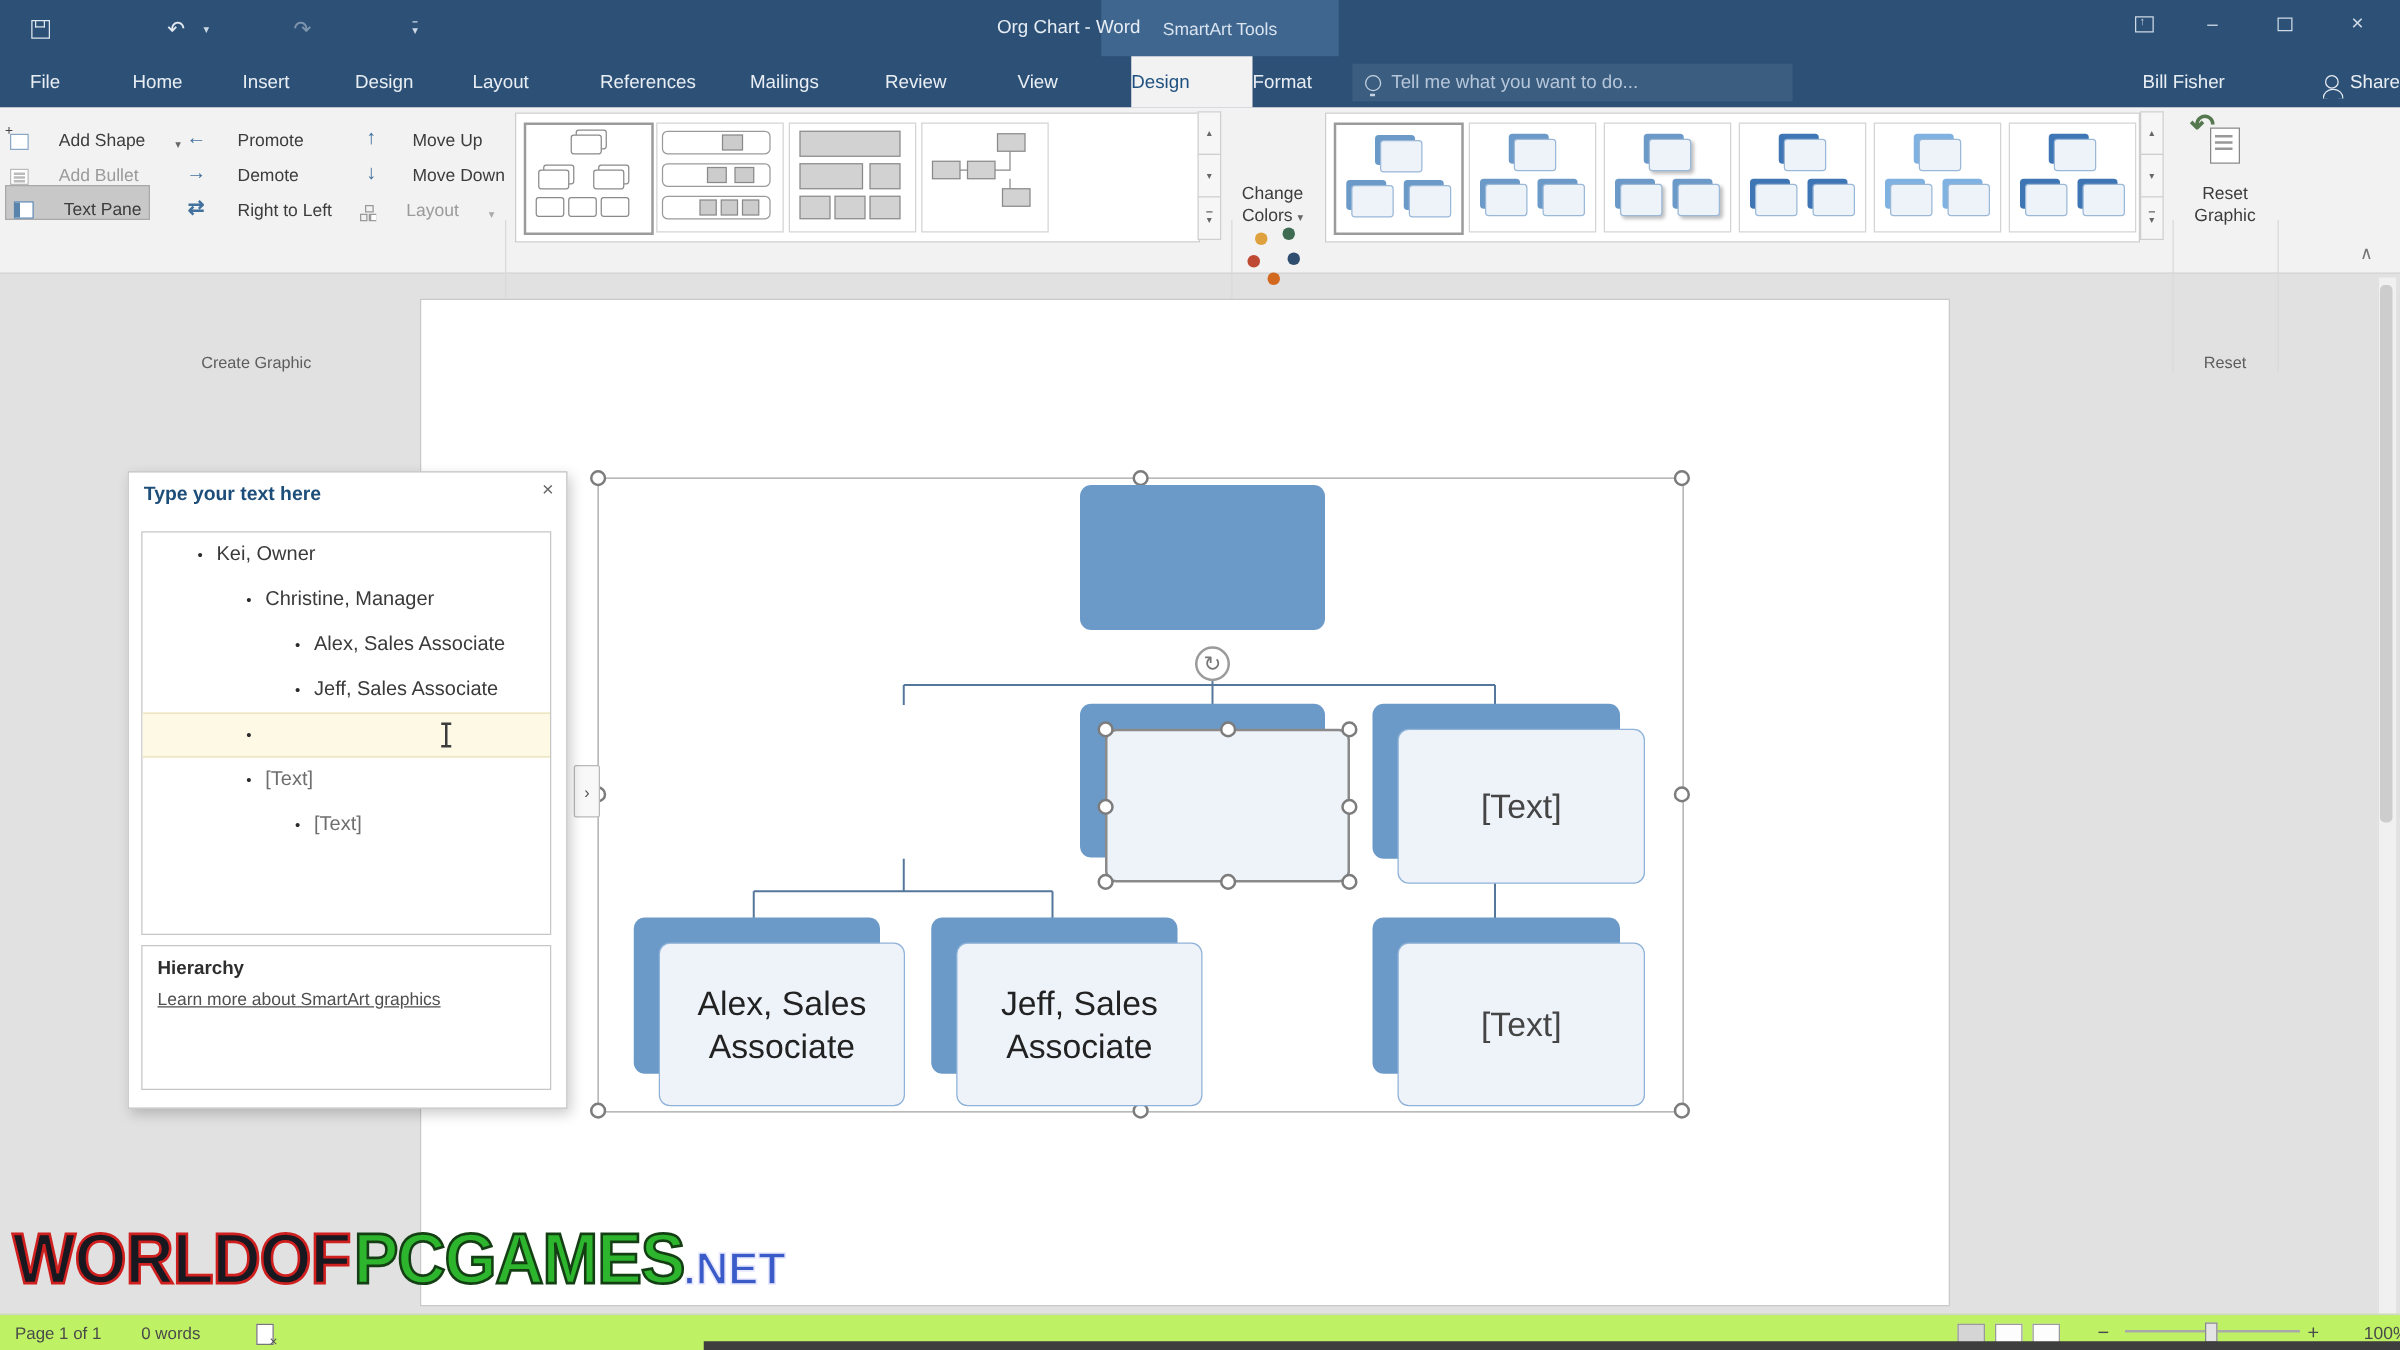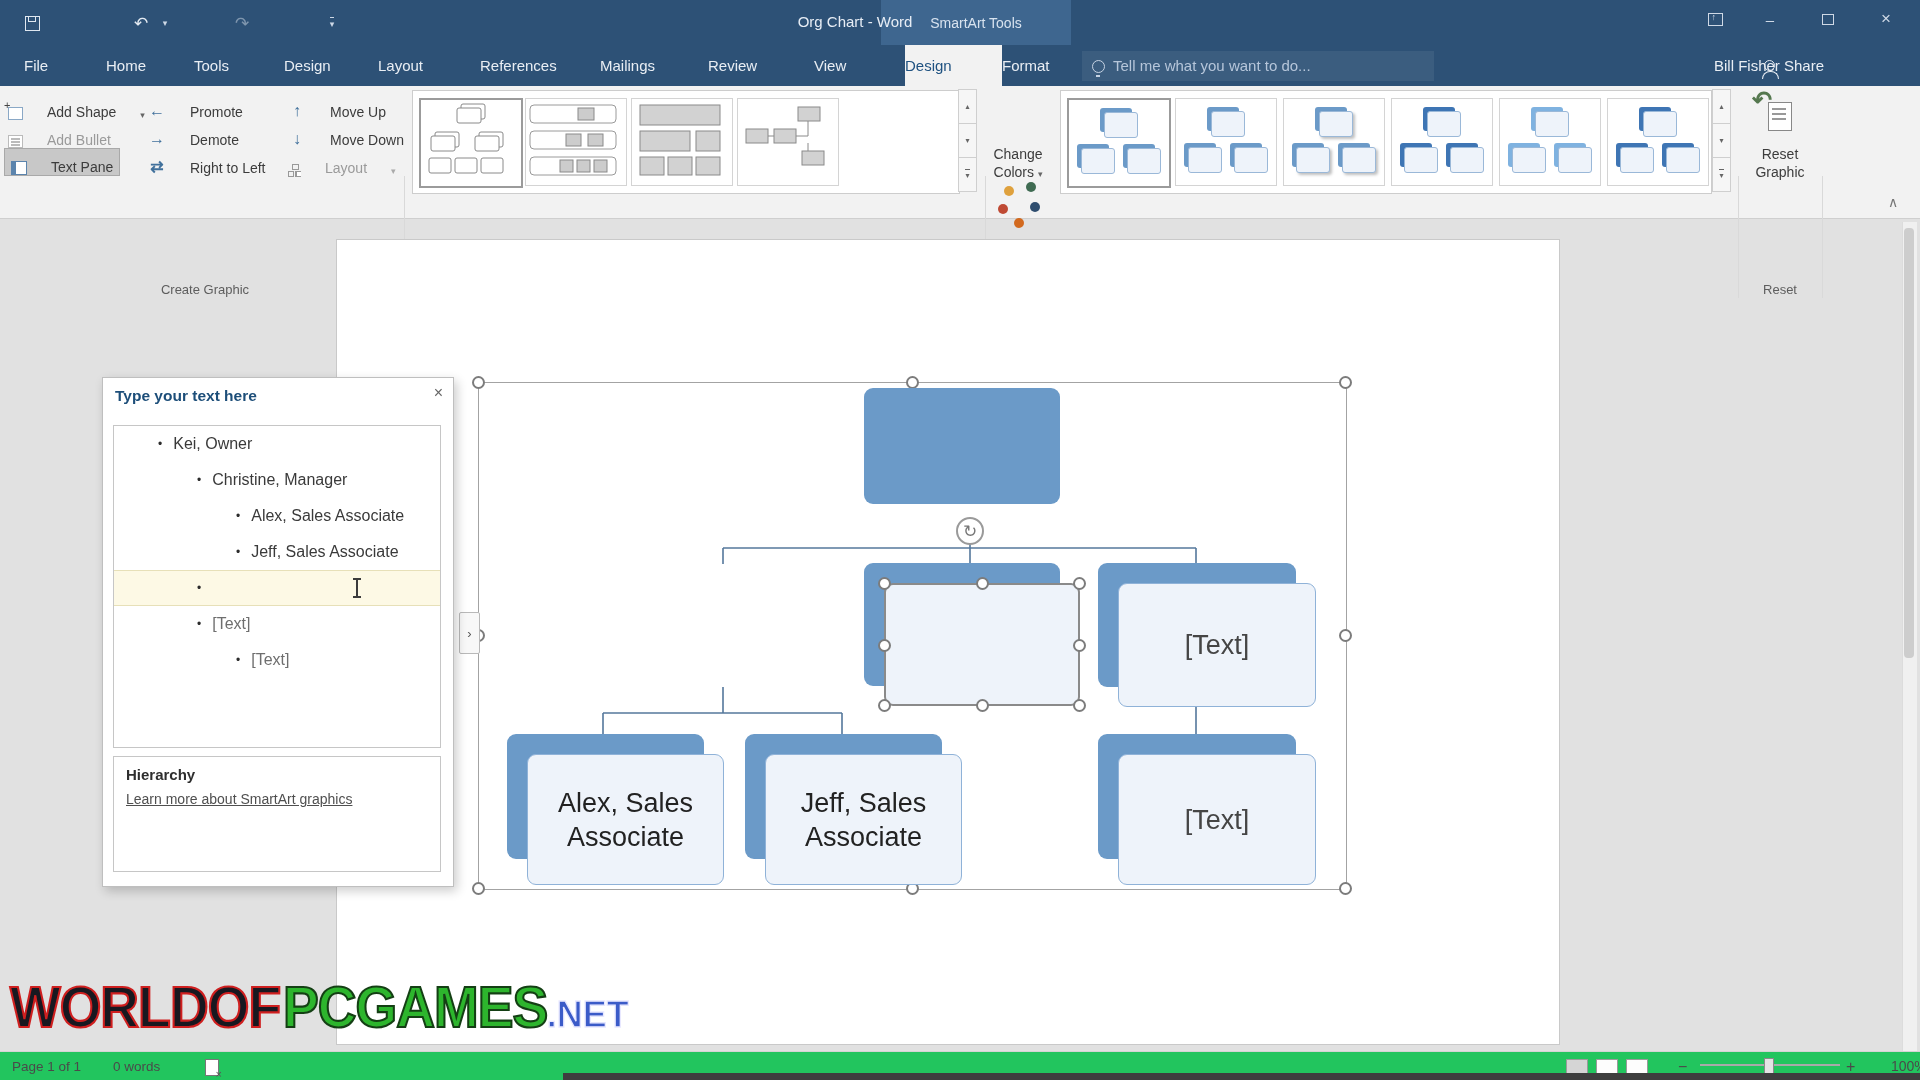--- a/index.html
+++ b/index.html
@@ -21,21 +21,21 @@
   .restico{width:10px;height:9px;border:1.5px solid #cfd9e6;position:relative;background:#2d5176;}
   .restico:before{content:"";position:absolute;left:2px;top:-4px;width:10px;height:9px;border:1.5px solid #cfd9e6;z-index:-1;}
   
   .tab{position:absolute;top:45px;height:41px;line-height:41px;color:#e9eef4;font-size:15px;cursor:default;}
   .tab.active{background:#f2f2f2;color:#1e5180;}
   .tellme-bg{position:absolute;left:1082px;top:51px;width:352px;height:30px;background:rgba(255,255,255,0.07);}
   .bulb{position:absolute;width:11px;height:11px;border:1.5px solid #c7d4e4;border-radius:50%;}
   .bulb:after{content:"";position:absolute;left:2.5px;bottom:-5px;width:4px;height:3px;border-bottom:2px solid #c7d4e4;}
   .tellme{position:absolute;left:1113px;top:45px;line-height:41px;color:#b6c6da;font-size:15px;}
   .username{position:absolute;left:1714px;top:45px;line-height:41px;color:#e9eef4;font-size:15px;}
-  .sharewrap{position:absolute;left:1764px;top:45px;height:41px;display:flex;align-items:center;gap:9px;color:#e9eef4;font-size:15px;}
+  .sharewrap{position:absolute;left:1860px;top:45px;height:41px;display:flex;align-items:center;gap:9px;color:#e9eef4;font-size:15px;}
   .person{width:9px;height:9px;border:1.5px solid #e9eef4;border-radius:50%;position:relative;}
   .person:after{content:"";position:absolute;left:-3px;top:10px;width:15px;height:7px;border:1.5px solid #e9eef4;border-bottom:none;border-radius:8px 8px 0 0;}
   
   .ribbon{position:absolute;left:0;top:86px;width:1920px;height:132px;background:#f2f2f2;border-bottom:1px solid #cfcfcf;}
   .rsm{position:absolute;height:26px;display:flex;align-items:flex-end;gap:24px;font-size:14px;color:#3c3c3c;white-space:nowrap;}
   .rsm.gray{color:#9a9a9a;}
   .rsm.pressed{background:#c8c8c8;border:1px solid #a9a9a9;padding:0 6px;}
   .aico{font-size:16px;font-weight:bold;color:#41719c;width:18px;text-align:center;}
   .shapeico{width:13px;height:11px;border:1px solid #8aa8c6;background:#fff;position:relative;}
   .shapeico:after{content:"+";position:absolute;left:-5px;top:-9px;font-size:11px;color:#444;}
@@ -96,21 +96,21 @@
   .nfront.ph{color:#454545;}
   .nfront.sel{border:2px solid #8a8a8a;}
   .rotate{position:absolute;left:956px;top:517px;width:28px;height:28px;background:#fff;border:2px solid #9a9a9a;border-radius:50%;
           display:flex;align-items:center;justify-content:center;font-size:17px;color:#777;box-sizing:border-box;}
   
   .wm{position:absolute;left:10px;top:974px;display:flex;align-items:flex-end;}
   .w1{font-size:57px;font-weight:900;letter-spacing:-1px;color:#181820;-webkit-text-stroke:2.2px #cf1f1f;transform:scaleX(.94);transform-origin:left bottom;}
   .w2{font-size:57px;font-weight:900;letter-spacing:-1px;color:#2db52d;-webkit-text-stroke:2.2px #143f14;transform:scaleX(.94);transform-origin:left bottom;margin-left:-14px;}
   .w3{font-size:36px;font-weight:900;color:#3b5bc8;-webkit-text-stroke:1.3px #e8e8ff;padding-bottom:4px;margin-left:-18px;}
   
-  .statusbar{position:absolute;left:0;top:1051px;width:1920px;height:29px;background:#22c55e;border-top:1px solid #d4d4d4;font-size:13.5px;color:#4a4a4a;}
+  .statusbar{position:absolute;left:0;top:1051px;width:1920px;height:29px;background:#bef264;border-top:1px solid #d4d4d4;font-size:13.5px;color:#4a4a4a;}
   .sbitem{position:absolute;top:0;height:29px;line-height:29px;}
   .proof{position:absolute;left:205px;top:7px;width:12px;height:15px;border:1px solid #777;background:#fff;}
   .proof:after{content:"×";position:absolute;right:-4px;bottom:-5px;font-size:11px;color:#555;}
   .viewbtn{position:absolute;top:7px;width:20px;height:15px;border:1px solid #9a9a9a;background:#fdfdfd;}
   .viewbtn.active{background:#d5d5d5;}
   .ztrack{position:absolute;left:1700px;top:1064px;width:140px;height:2px;background:#a9a9a9;}
   .zthumb{position:absolute;left:1764px;top:1058px;width:8px;height:14px;background:#e4e4e4;border:1px solid #8a8a8a;}
   .darkstrip{position:absolute;left:563px;top:1073px;width:1357px;height:7px;background:#3e3e3e;}
   svg{display:block;}
 </style>
@@ -147,21 +147,21 @@
       </div>
     <div class="winbtn" style="left:1806px;">
         <span class="restico"></span>
       </div>
     <div class="winbtn" style="left:1864px;font-size:17px;">
         <span>×</span>
       </div>
 
     <div class="tab" style="left:24px;width:44px;">File</div>
     <div class="tab" style="left:106px;width:60px;">Home</div>
-    <div class="tab" style="left:194px;width:58px;">Tools</div>
+    <div class="tab" style="left:194px;width:58px;">Insert</div>
     <div class="tab" style="left:284px;width:64px;">Design</div>
     <div class="tab" style="left:378px;width:66px;">Layout</div>
     <div class="tab" style="left:480px;width:90px;">References</div>
     <div class="tab" style="left:600px;width:80px;">Mailings</div>
     <div class="tab" style="left:708px;width:68px;">Review</div>
     <div class="tab" style="left:814px;width:50px;">View</div>
     <div class="tab active" style="left:905px;width:97px;">Design</div>
     <div class="tab" style="left:1002px;width:64px;">Format</div>
     <div class="tellme-bg"></div>
     <span class="bulb" style="left:1092px;top:60px;"></span>

